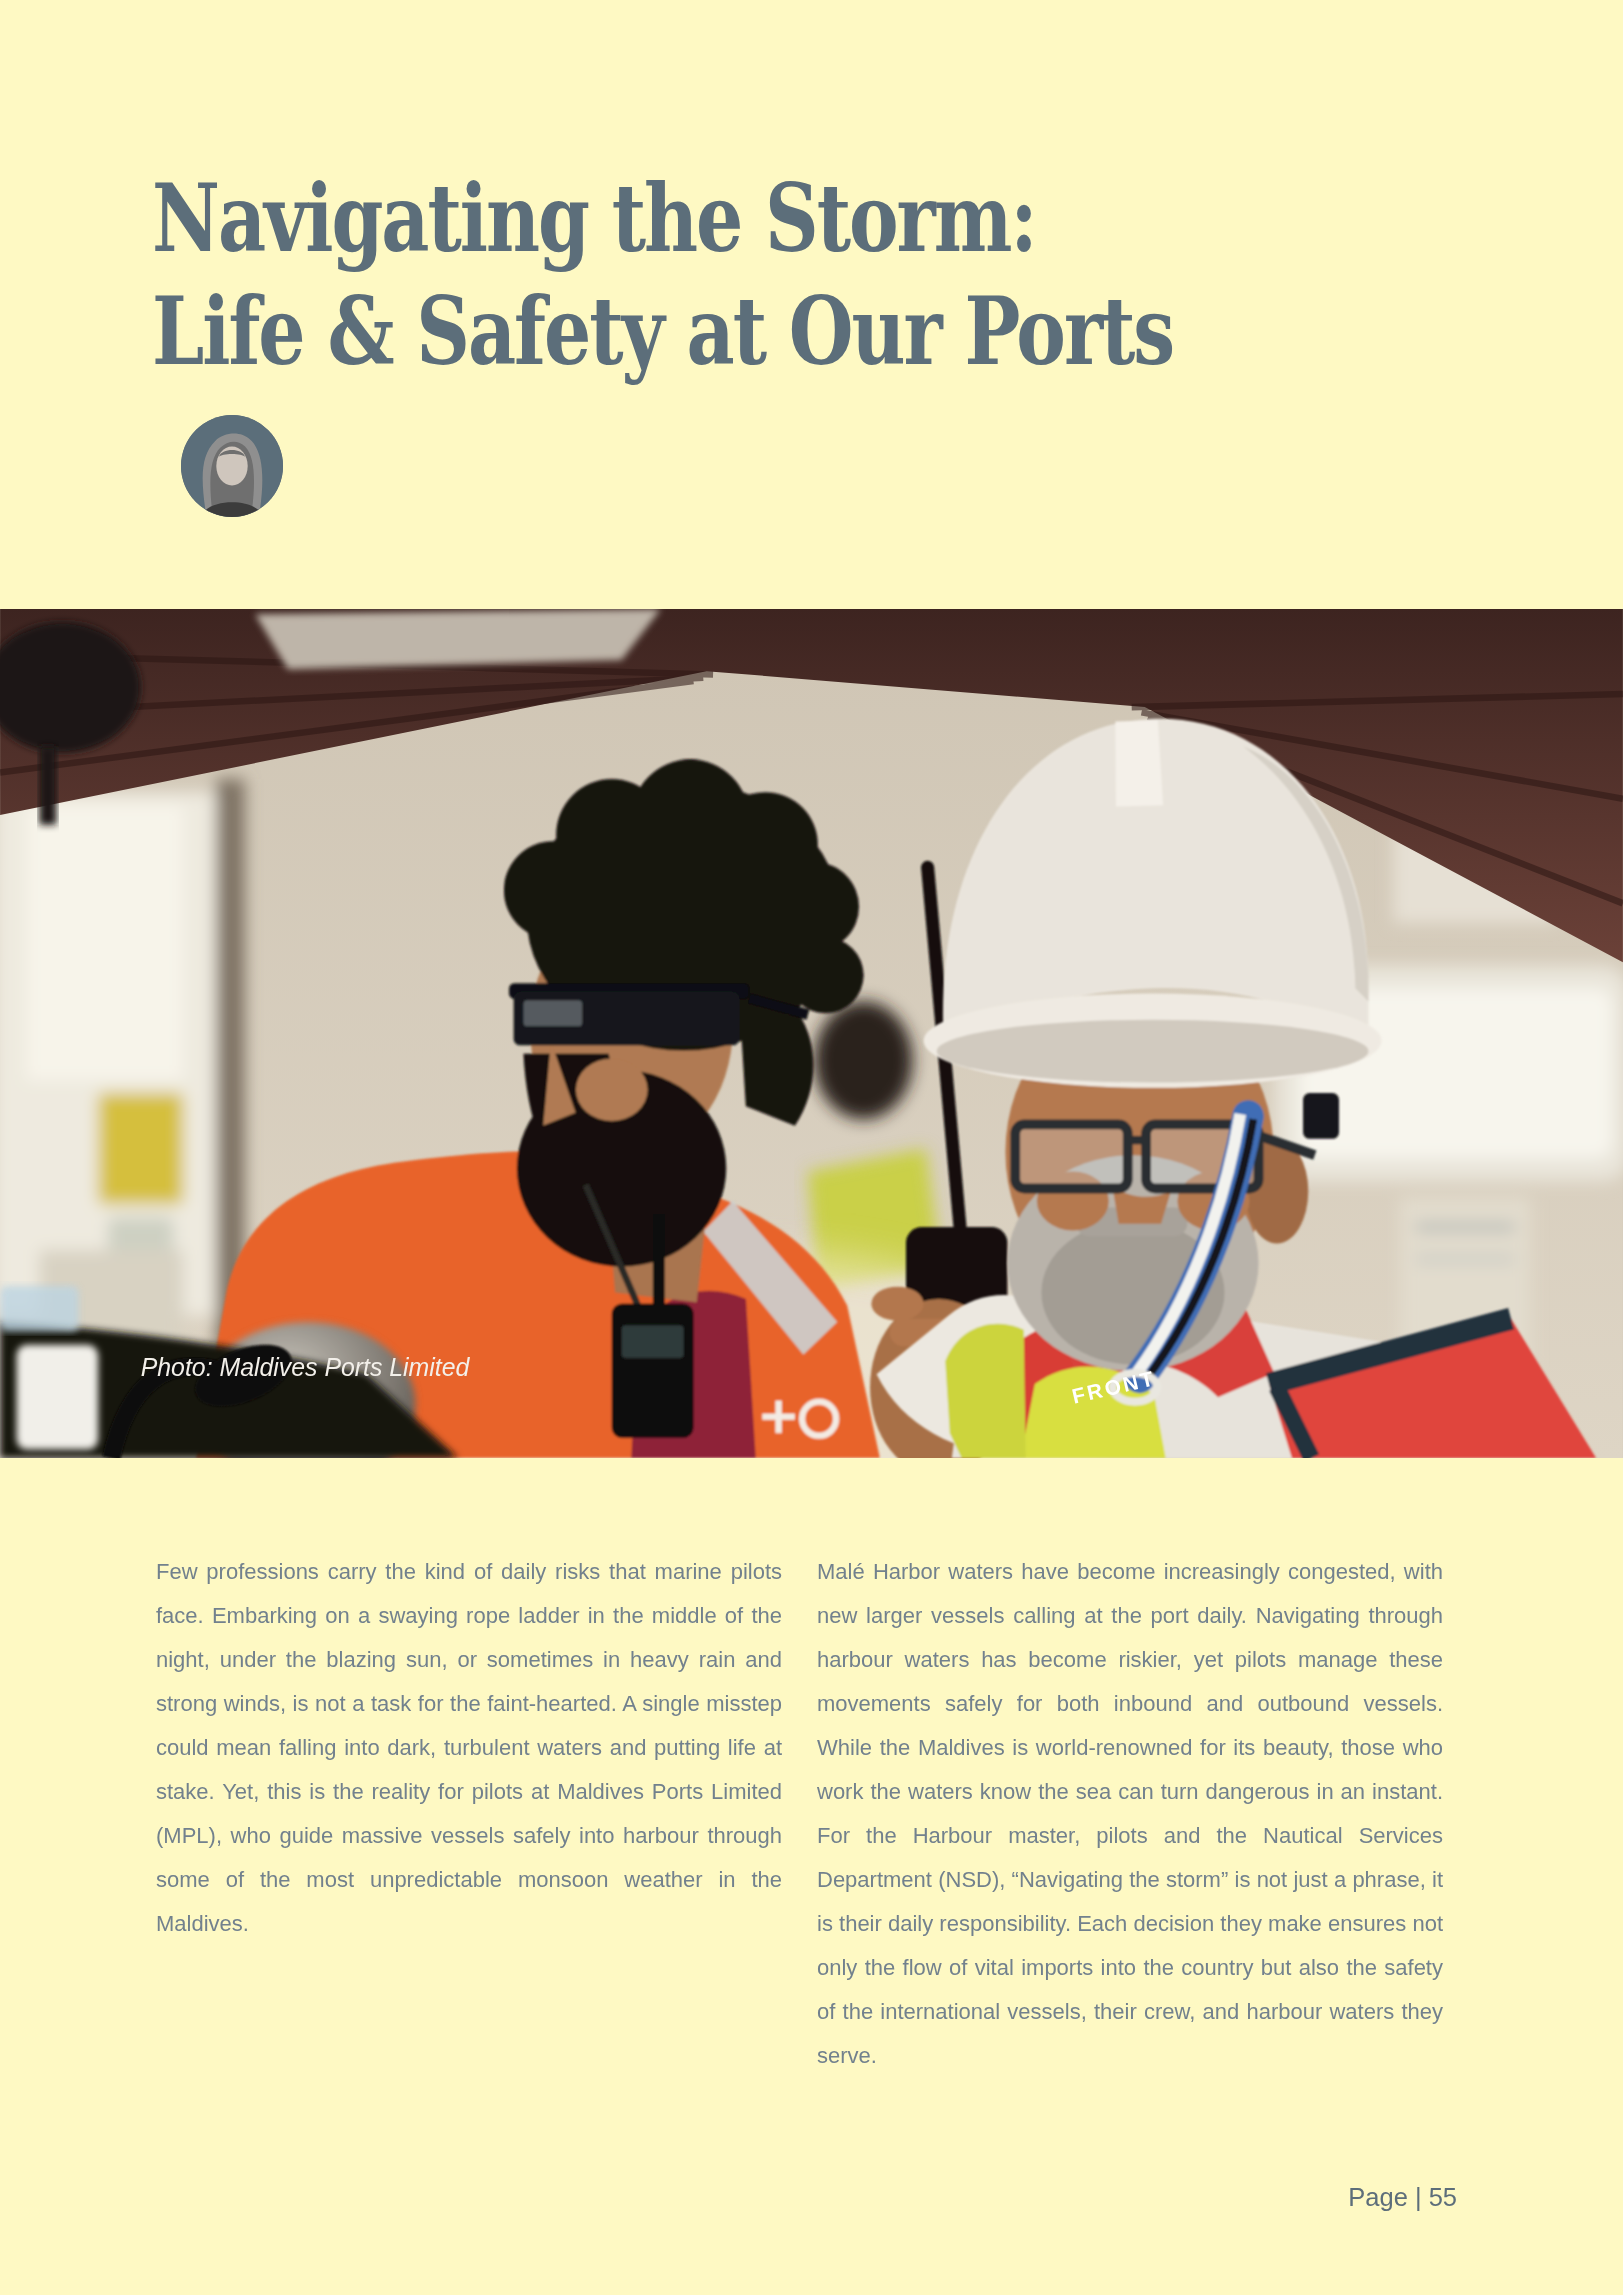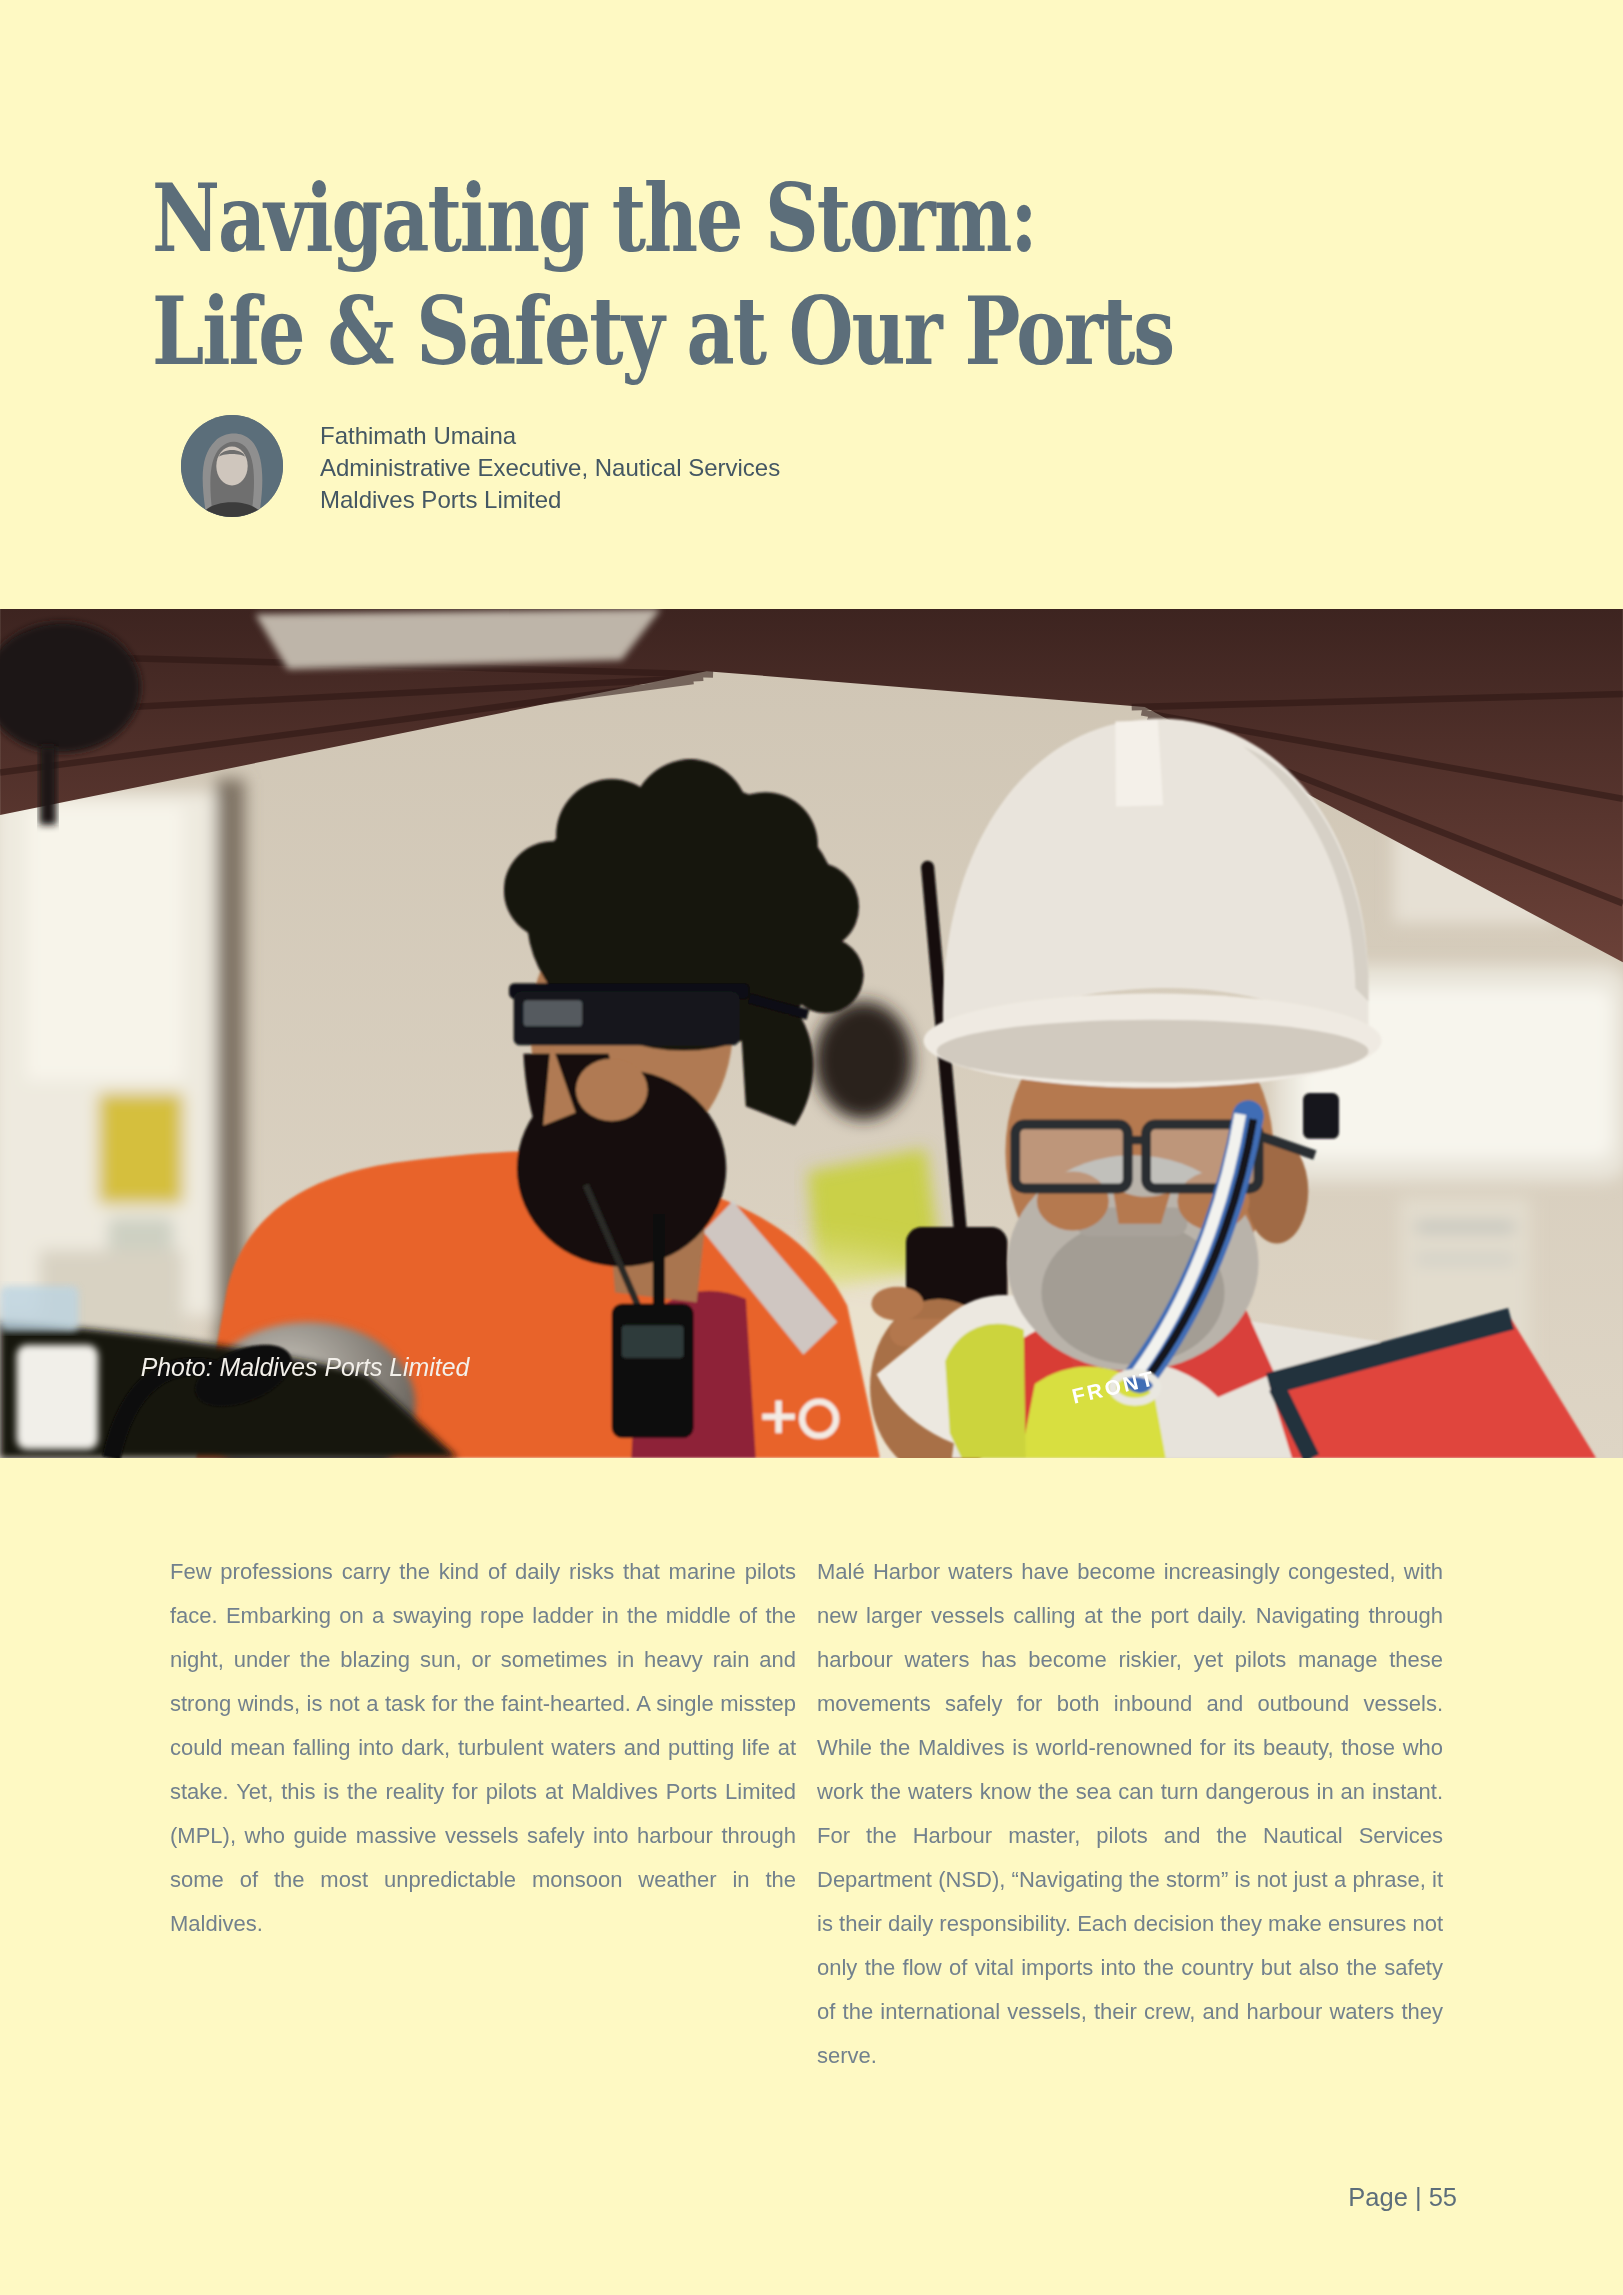--- a/index.html
+++ b/index.html
@@ -36,21 +36,21 @@
     font-size:32px;fill:#ffffff;letter-spacing:4px;
   }
 
   
   .article{position:absolute;left:152px;top:1550px;width:1305px;}
   .col{
     position:absolute;top:0;width:626px;
     color:#72818d;font-size:22px;line-height:44px;
     text-align:justify;
   }
-  .col1{left:18px;}
+  .col1{left:4px;}
   .col2{left:665px;}
 
   
   .page-number{
     position:absolute;right:166px;top:2183px;
     color:#5d6e7a;font-size:25.5px;
   }
 </style>
 </head>
 <body>
@@ -68,25 +68,20 @@
         <rect width="156" height="156" fill="#5b6e7a"></rect>
 
         <path d="M38,150 C30,96 30,62 52,40 C66,26 92,24 106,38 C126,56 128,98 120,150 Z" fill="#8f8f8f"></path>
         <path d="M48,150 C42,100 44,66 60,50 C72,38 88,38 98,48 C114,64 114,104 108,150 Z" fill="#6f6f6f"></path>
 
         <ellipse cx="78" cy="78" rx="24" ry="30" fill="#cfc6bd"></ellipse>
         <path d="M58,64 C62,50 94,50 98,64 C94,58 62,58 58,64 Z" fill="#6f6f6f"></path>
 
         <path d="M30,156 C40,126 116,126 126,156 Z" fill="#3c3c3c"></path>
       </svg>
-    </div>
-    <div class="author-text">
-      <span class="line">Fathimath Umaina</span>
-      <span class="line">Administrative Executive, Nautical Services</span>
-      <span class="line">Maldives Ports Limited</span>
     </div>
   </div>
 
   <figure class="photo" style="margin:0;">
     <svg width="1623" height="849" viewBox="0 0 2481 1298">
       <defs>
         <filter id="b2">
             <feGaussianBlur stdDeviation="2"></feGaussianBlur>
           </filter>
         <filter id="b6">

